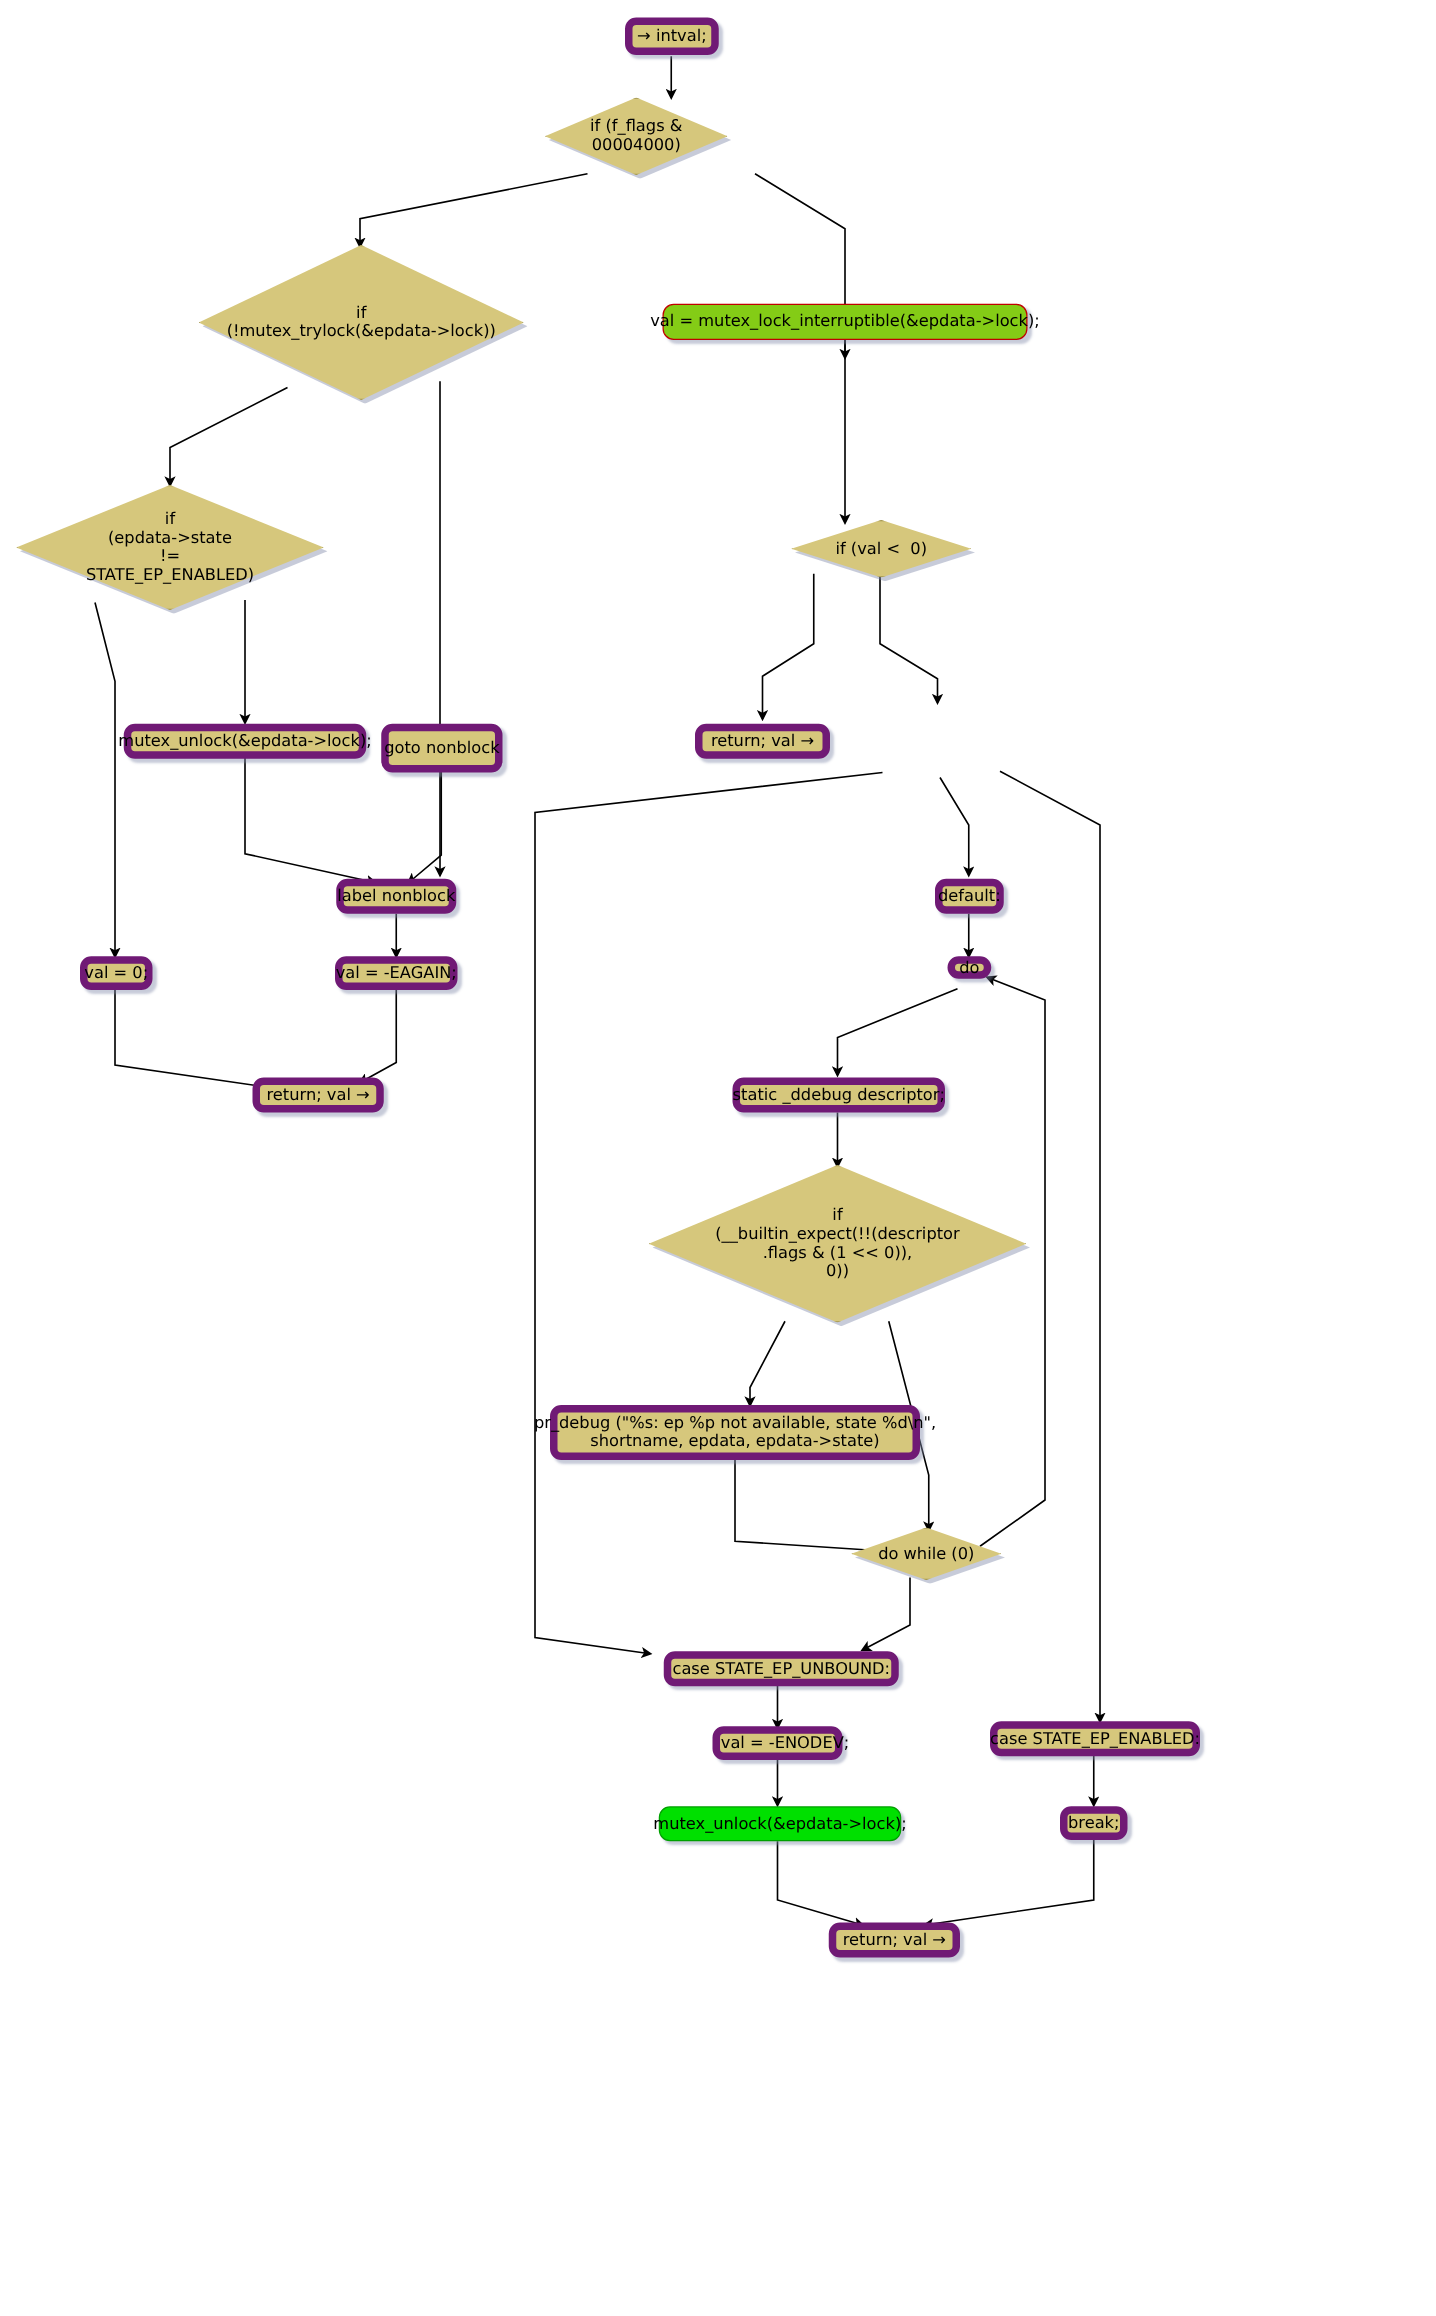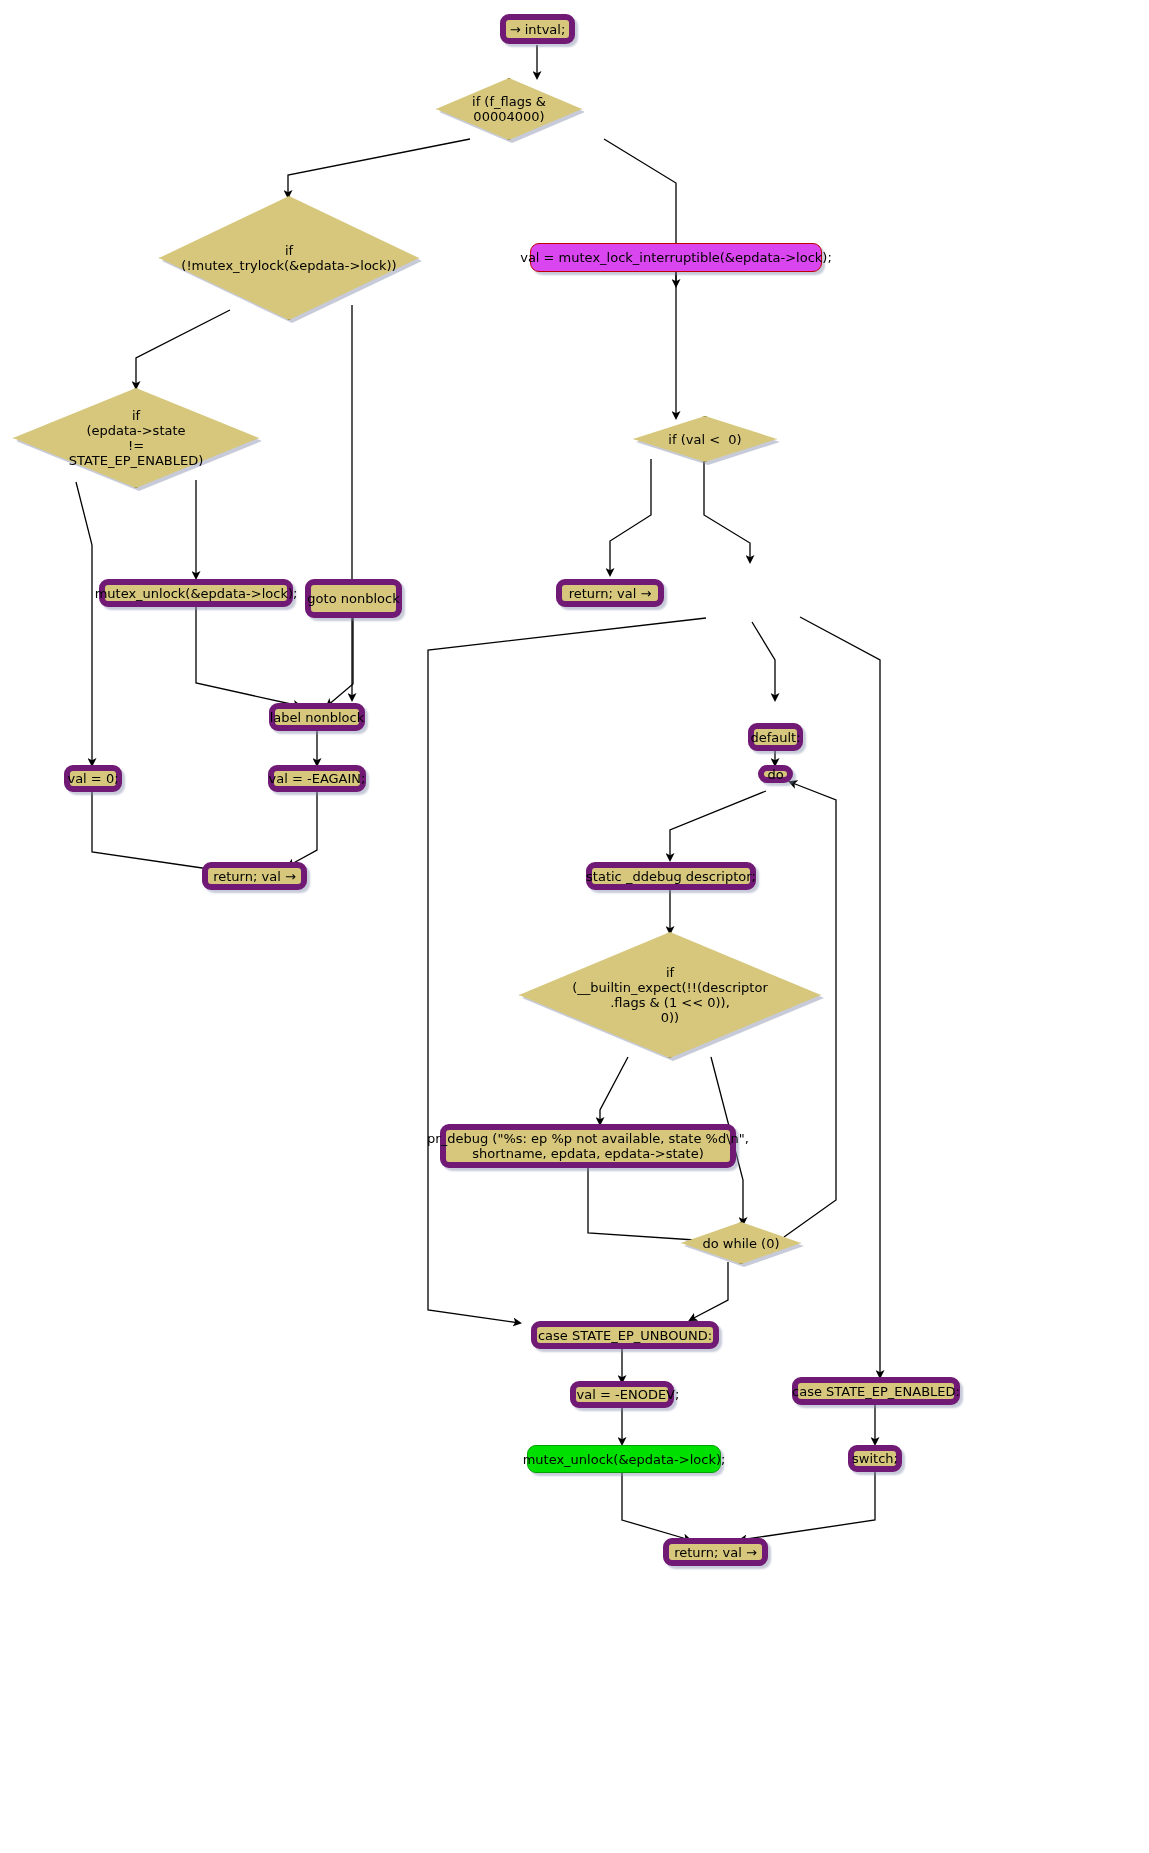--- a/index.html
+++ b/index.html
@@ -37,21 +37,21 @@
   }
   
   .rect {
     border: 6px solid #701a75;
     border-radius: 9px;
     background: #d6c77c;
     box-shadow: 3px 3px 2px rgba(130,140,170,0.45);
     padding: 3px 8px;
   }
   .rect.red {
-    background: #d946ef;
+    background: #84cc16;
     border: 1px solid #c00000;
   }
   .rect.green {
     background: #00e000;
     border: 1px solid #00a000;
   }
   
   .diamond {
     background: transparent;
     border: none;
@@ -176,21 +176,21 @@
   </div>
 
   <div class="node rect" style="left:556px; top:579px; width:108px; height:28px;">
     <span>return; val →</span>
   </div>
 
   <div class="node rect" style="left:269px; top:703px; width:96px; height:28px;">
     <span>label nonblock</span>
   </div>
 
-  <div class="node rect" style="left:748px; top:703px; width:55px; height:28px;margin-top:20px;">
+  <div class="node rect" style="left:748px; top:703px; width:55px; height:28px;">
     <span>default:</span>
   </div>
 
   <div class="node rect" style="left:64px; top:765px; width:58px; height:27px;">
     <span>val = 0;</span>
   </div>
 
   <div class="node rect" style="left:268px; top:765px; width:98px; height:27px;">
     <span>val = -EAGAIN;</span>
   </div>
@@ -222,21 +222,21 @@
 
   <div class="node rect" style="left:792px; top:1377px; width:168px; height:28px;">
     <span>case STATE_EP_ENABLED:</span>
   </div>
 
   <div class="node rect green" style="left:527px; top:1445px; width:194px; height:28px;">
     <span>mutex_unlock(&amp;epdata-&gt;lock);</span>
   </div>
 
   <div class="node rect" style="left:848px; top:1445px; width:54px; height:27px;">
-    <span>switch;</span>
+    <span>break;</span>
   </div>
 
   <div class="node rect" style="left:663px; top:1538px; width:105px; height:28px;">
     <span>return; val →</span>
   </div>
 
   <div class="node diamond" style="left:436px; top:78px; width:146px; height:62px;">
     <div class="dshadow"></div>
     <div class="dshape"></div>
     <span class="dlabel">if (f_flags &amp;

